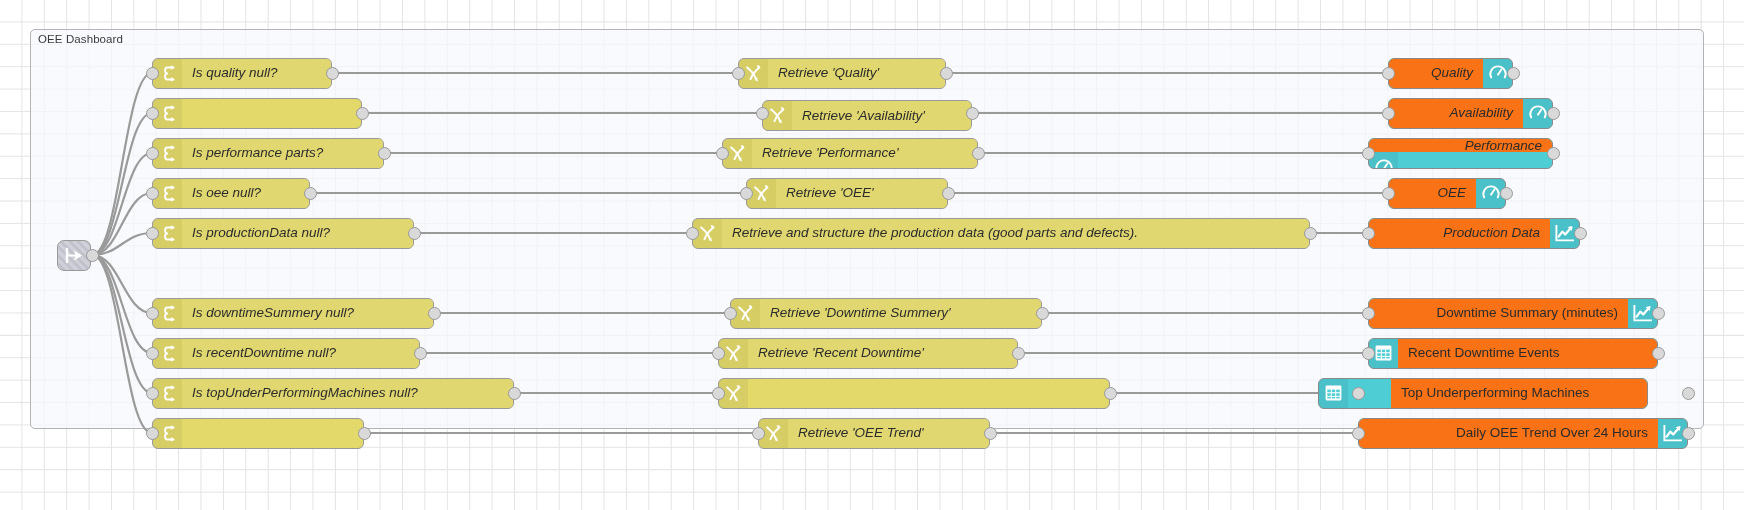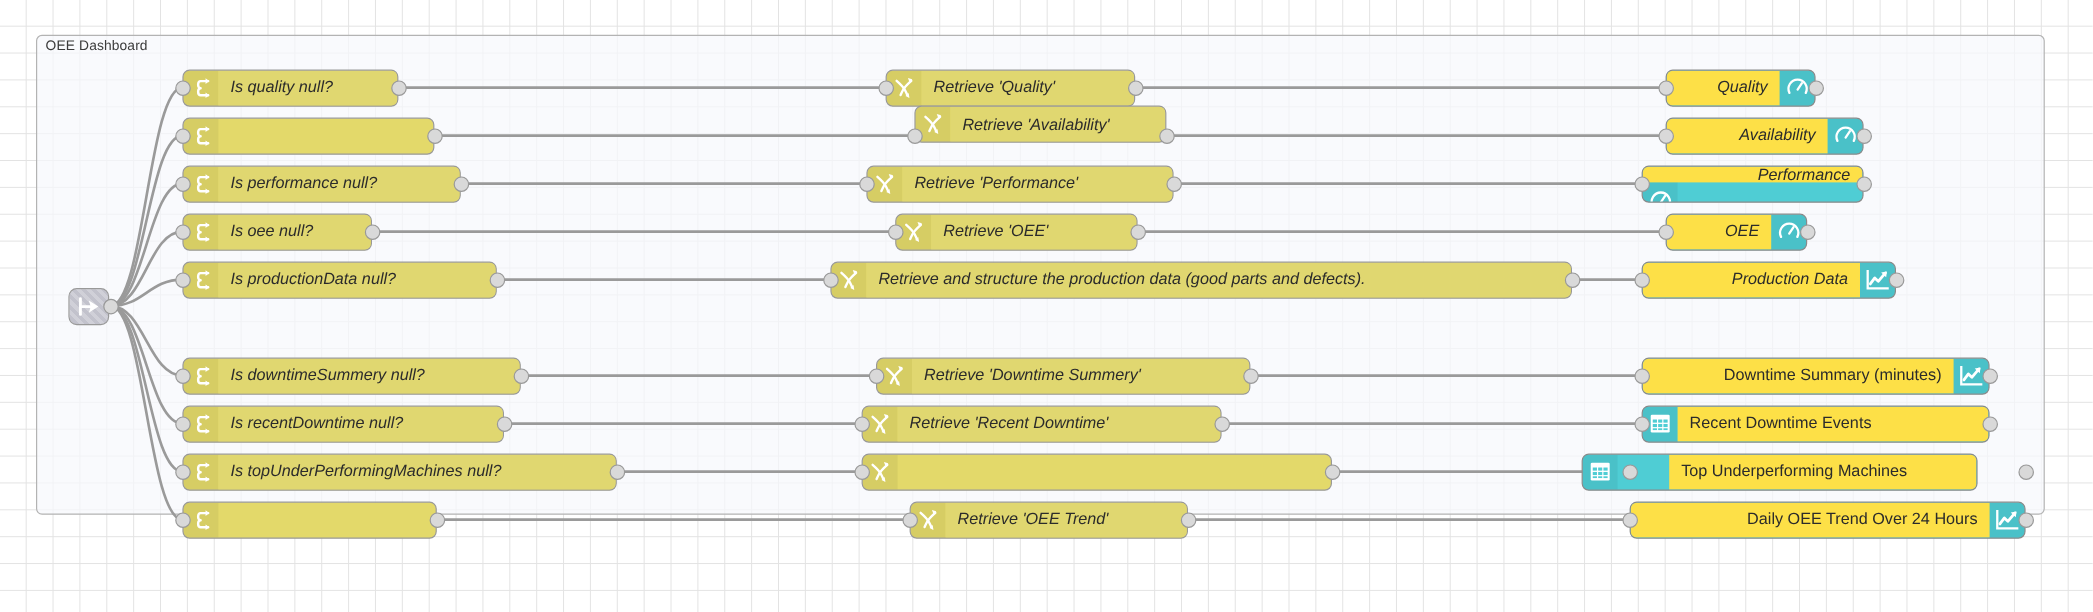--- a/index.html
+++ b/index.html
@@ -85,21 +85,21 @@
   .node.yellow .label { background: #e0d770; }
   .iconbox {
     width: 29px;
     display: flex; align-items: center; justify-content: center;
     flex: 0 0 29px;
   }
   .node.yellow .iconbox { background: rgba(0,0,0,0.055); }
 
   
   .node.teal { background: #4fcdd4; border-color: #8a8a8a; }
-  .node.teal .label { background: #fde047; }
+  .node.teal .label { background: #f97316; }
   .node.teal .iconbox { background: rgba(0,0,0,0.055); }
   .node.teal .label.right-aligned { justify-content: flex-end; }
 
   
   #link-in-node {
     position: absolute;
     width: 34px; height: 31px;
     border: 1.4px solid #999;
     border-radius: 7px;
     background:
@@ -200,21 +200,21 @@
         <div class="iconbox">
           <svg class="glyph" width="19" height="19" viewBox="0 0 19 19">
             <path d="M15.5 3.6 L9.2 3.6 C6.4 3.6 6.4 9.5 9.2 9.5 C6.4 9.5 6.4 15.4 9.2 15.4 L15.5 15.4" stroke="#fff" stroke-width="2" fill="none" stroke-linecap="round" stroke-linejoin="round"></path>
             <path d="M13.3 1.3 L16.4 3.6 L13.3 5.9 Z" fill="#fff"></path>
             <path d="M13.3 13.1 L16.4 15.4 L13.3 17.7 Z" fill="#fff"></path>
           </svg>
         </div>
       </div>
       <div class="port" style="left: 145.5px; top: 106.5px;"></div>
       <div class="port" style="left: 355.5px; top: 106.5px;"></div>
-      <div class="node yellow italic" style="left: 762px; top: 88px; width: 210px;">
+      <div class="node yellow italic" style="left: 762px; top: 100px; width: 210px;">
         <div class="iconbox">
           <svg class="glyph" width="19" height="19" viewBox="0 0 19 19">
             <path d="M3.2 3.4 C3.2 3.4 8.5 8 10.2 11.2 C11.3 13.3 12.1 15.2 12.1 15.2" stroke="#fff" stroke-width="2" fill="none" stroke-linecap="round"></path>
             <path d="M15.4 3.4 C15.4 3.4 10.1 8 8.4 11.2 C7.3 13.3 6.5 15.2 6.5 15.2" stroke="#fff" stroke-width="2" fill="none" stroke-linecap="round"></path>
             <path d="M12.6 1.0 L16.2 2.0 L14.1 4.9 Z" fill="#fff"></path>
             <path d="M13.9 17.6 L10.6 16.0 L13.2 13.6 Z" fill="#fff"></path>
           </svg>
         </div>
         <div class="label">Retrieve 'Availability'</div>
       </div>
@@ -232,21 +232,21 @@
       <div class="port" style="left: 1381.5px; top: 106.5px;"></div>
       <div class="port" style="left: 1546.5px; top: 106.5px;"></div>
       <div class="node yellow italic" style="left: 152px; top: 137.5px; width: 232px;">
         <div class="iconbox">
           <svg class="glyph" width="19" height="19" viewBox="0 0 19 19">
             <path d="M15.5 3.6 L9.2 3.6 C6.4 3.6 6.4 9.5 9.2 9.5 C6.4 9.5 6.4 15.4 9.2 15.4 L15.5 15.4" stroke="#fff" stroke-width="2" fill="none" stroke-linecap="round" stroke-linejoin="round"></path>
             <path d="M13.3 1.3 L16.4 3.6 L13.3 5.9 Z" fill="#fff"></path>
             <path d="M13.3 13.1 L16.4 15.4 L13.3 17.7 Z" fill="#fff"></path>
           </svg>
         </div>
-        <div class="label">Is performance null?</div>
+        <div class="label">Is performance parts?</div>
       </div>
       <div class="port" style="left: 145.5px; top: 146.5px;"></div>
       <div class="port" style="left: 377.5px; top: 146.5px;"></div>
       <div class="node yellow italic" style="left: 722px; top: 137.5px; width: 256px;">
         <div class="iconbox">
           <svg class="glyph" width="19" height="19" viewBox="0 0 19 19">
             <path d="M3.2 3.4 C3.2 3.4 8.5 8 10.2 11.2 C11.3 13.3 12.1 15.2 12.1 15.2" stroke="#fff" stroke-width="2" fill="none" stroke-linecap="round"></path>
             <path d="M15.4 3.4 C15.4 3.4 10.1 8 8.4 11.2 C7.3 13.3 6.5 15.2 6.5 15.2" stroke="#fff" stroke-width="2" fill="none" stroke-linecap="round"></path>
             <path d="M12.6 1.0 L16.2 2.0 L14.1 4.9 Z" fill="#fff"></path>
             <path d="M13.9 17.6 L10.6 16.0 L13.2 13.6 Z" fill="#fff"></path>

